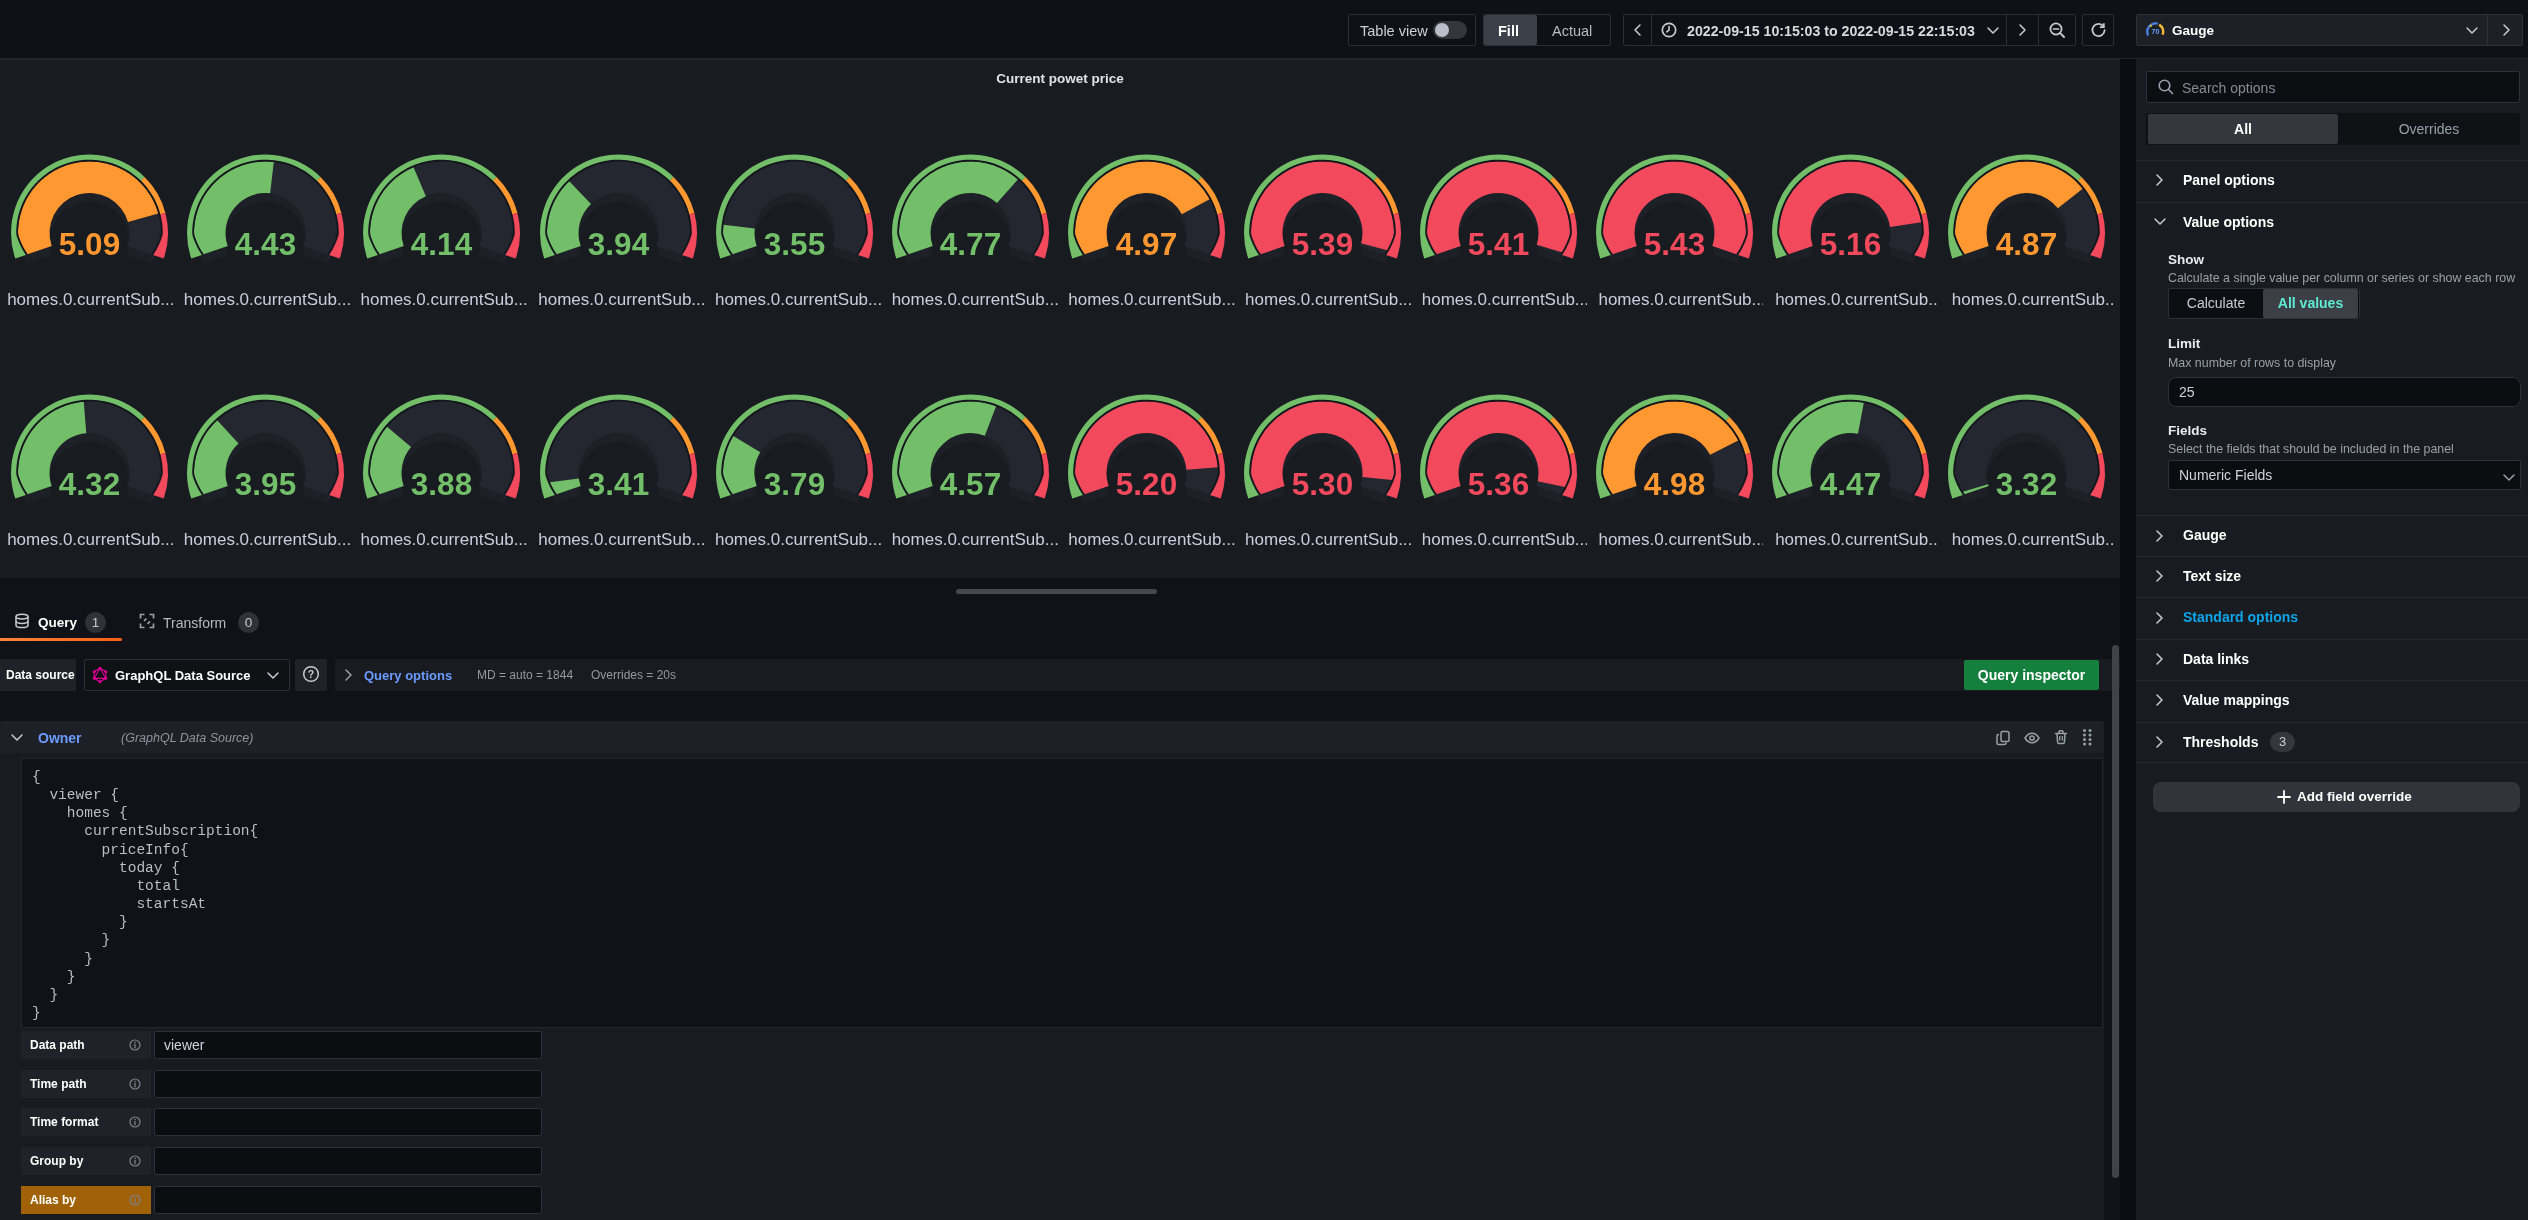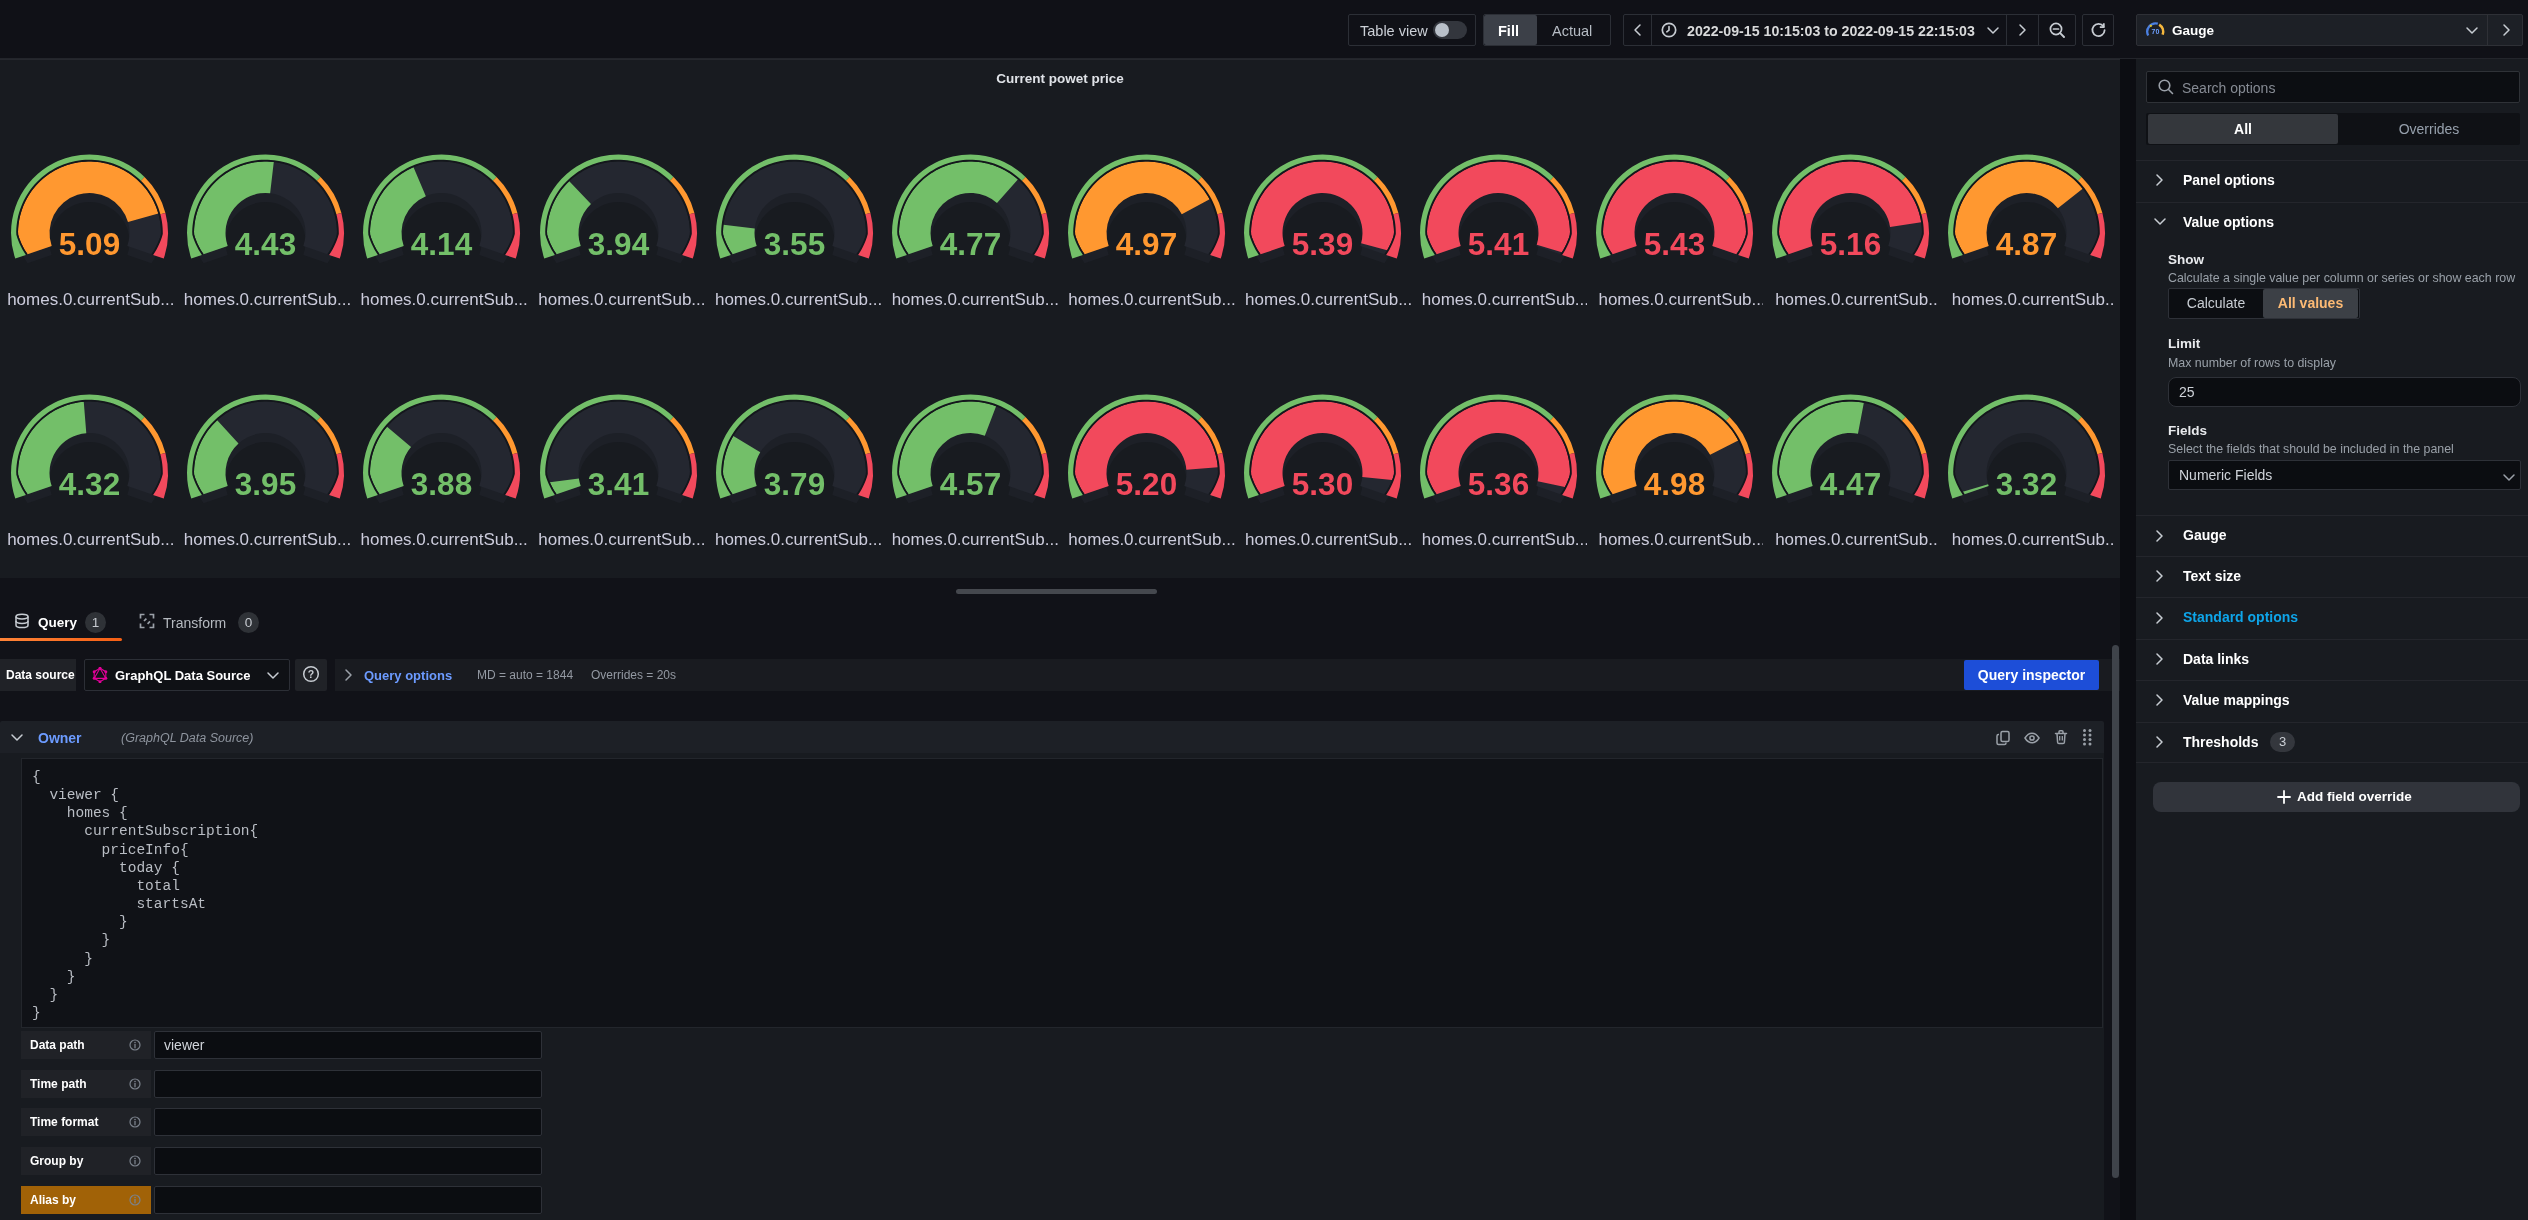--- a/index.html
+++ b/index.html
@@ -354,21 +354,21 @@
     <circle cx="9" cy="9" r="7.3" fill="none" stroke="#c7ccd2" stroke-width="1.5"></circle>
     <text x="9" y="12.6" text-anchor="middle" font-size="10.5" font-weight="bold" fill="#c7ccd2" font-family="Liberation Sans">?</text>
   </svg>
 <div class="abs" style="left:335px;top:659px;width:1785px;height:32px;background:#191b20"></div>
 <svg class="abs" style="left:342px;top:668px" width="13" height="14" viewBox="0 0 13 14">
     <path d="M4 2L9 7L4 12" fill="none" stroke="#9aa0a8" stroke-width="1.5" stroke-linecap="round" stroke-linejoin="round"></path>
   </svg>
 <div class="abs" style="left:364px;top:668px;color:#6c9bff;font-size:13px;font-weight:bold">Query options</div>
 <div class="abs" style="left:477px;top:668px;color:#9399a2;font-size:12px">MD = auto = 1844</div>
 <div class="abs" style="left:591px;top:668px;color:#9399a2;font-size:12px">Overrides = 20s</div>
-<div class="abs" style="left:1964px;top:660px;width:135px;height:30px;background:#1d4ed8;border-radius:2px;color:#fff;font-size:14px;font-weight:bold;text-align:center;line-height:30px">Query inspector</div>
+<div class="abs" style="left:1964px;top:660px;width:135px;height:30px;background:#15803d;border-radius:2px;color:#fff;font-size:14px;font-weight:bold;text-align:center;line-height:30px">Query inspector</div>
 <div class="abs" style="left:0;top:721px;width:2104px;height:32px;background:#1d2026;border-radius:2px 2px 0 0"></div>
 <svg class="abs" style="left:10px;top:731px" width="14" height="13" viewBox="0 0 14 13">
     <path d="M2 4L7 9L12 4" fill="none" stroke="#c7ccd2" stroke-width="1.5" stroke-linecap="round" stroke-linejoin="round"></path>
   </svg>
 <div class="abs" style="left:38px;top:730px;color:#6c9bff;font-size:14px;font-weight:bold">Owner</div>
 <div class="abs" style="left:121px;top:731px;color:#8e949e;font-size:12.5px;font-style:italic">(GraphQL Data Source)</div>
 <svg class="abs" style="left:1996px;top:730px" width="16" height="16" viewBox="0 0 16 16">
     <rect x="5" y="1.5" width="8" height="10" rx="1.5" fill="none" stroke="#9aa0a8" stroke-width="1.5"></rect>
     <path d="M3 4.5H2.5A1.5 1.5 0 0 0 1 6v7A1.5 1.5 0 0 0 2.5 14.5h6A1.5 1.5 0 0 0 10 13v-.5" fill="none" stroke="#9aa0a8" stroke-width="1.5"></path>
   </svg>
@@ -465,21 +465,21 @@
 <div class="abs" style="left:2183px;top:172.0px;color:#fff;font-size:14px;font-weight:bold;white-space:nowrap">Panel options</div>
 <div class="abs" style="left:2136px;top:201.5px;width:392px;height:1px;background:#24262c"></div>
 <svg class="abs" style="left:2154px;top:216px" width="12" height="12" viewBox="1 1 12 12">
     <path d="M2 4L7 9L12 4" fill="none" stroke="#c7ccd2" stroke-width="1.5" stroke-linecap="round" stroke-linejoin="round"></path>
   </svg>
 <div class="abs" style="left:2183px;top:213.5px;color:#fff;font-size:14px;font-weight:bold;white-space:nowrap">Value options</div>
 <div class="abs" style="left:2168px;top:252px;color:#e8eaed;font-size:13.5px;font-weight:bold">Show</div>
 <div class="abs" style="left:2168px;top:271px;color:#99a0a8;font-size:12.4px;white-space:nowrap">Calculate a single value per column or series or show each row</div>
 <div class="abs" style="left:2168px;top:288px;width:192px;height:31px;background:#0c0e12;border:1px solid #2e3138;border-radius:2px"></div>
 <div class="abs" style="left:2169px;top:289px;width:94px;height:29px;text-align:center;line-height:29px;color:#c9ced4;font-size:14px">Calculate</div>
-<div class="abs" style="left:2263px;top:289px;width:95px;height:29px;background:#3c4046;border-radius:2px;text-align:center;line-height:29px;color:#fdba74;font-size:14px;font-weight:bold">All values</div>
+<div class="abs" style="left:2263px;top:289px;width:95px;height:29px;background:#3c4046;border-radius:2px;text-align:center;line-height:29px;color:#5eead4;font-size:14px;font-weight:bold">All values</div>
 <div class="abs" style="left:2168px;top:336px;color:#e8eaed;font-size:13.5px;font-weight:bold">Limit</div>
 <div class="abs" style="left:2168px;top:356px;color:#99a0a8;font-size:12.4px;white-space:nowrap">Max number of rows to display</div>
 <div class="abs" style="left:2168px;top:377px;width:353px;height:30px;background:#0b0d11;border:1px solid #2e3138;border-radius:8px;color:#cfd3d9;font-size:14px;line-height:28px;padding-left:10px">25</div>
 <div class="abs" style="left:2168px;top:423px;color:#e8eaed;font-size:13.5px;font-weight:bold">Fields</div>
 <div class="abs" style="left:2168px;top:442px;color:#99a0a8;font-size:12.4px;white-space:nowrap">Select the fields that should be included in the panel</div>
 <div class="abs" style="left:2168px;top:460px;width:353px;height:30px;background:#0b0d11;border:1px solid #2e3138;border-radius:2px;color:#d0d4da;font-size:14px;line-height:28px;padding-left:10px">Numeric Fields</div>
 <svg class="abs" style="left:2502px;top:471px" width="14" height="13" viewBox="0 0 14 13">
     <path d="M2 4L7 9L12 4" fill="none" stroke="#9aa0a8" stroke-width="1.5" stroke-linecap="round" stroke-linejoin="round"></path>
   </svg>
 <div class="abs" style="left:2136px;top:515.0px;width:392px;height:1px;background:#24262c"></div>

